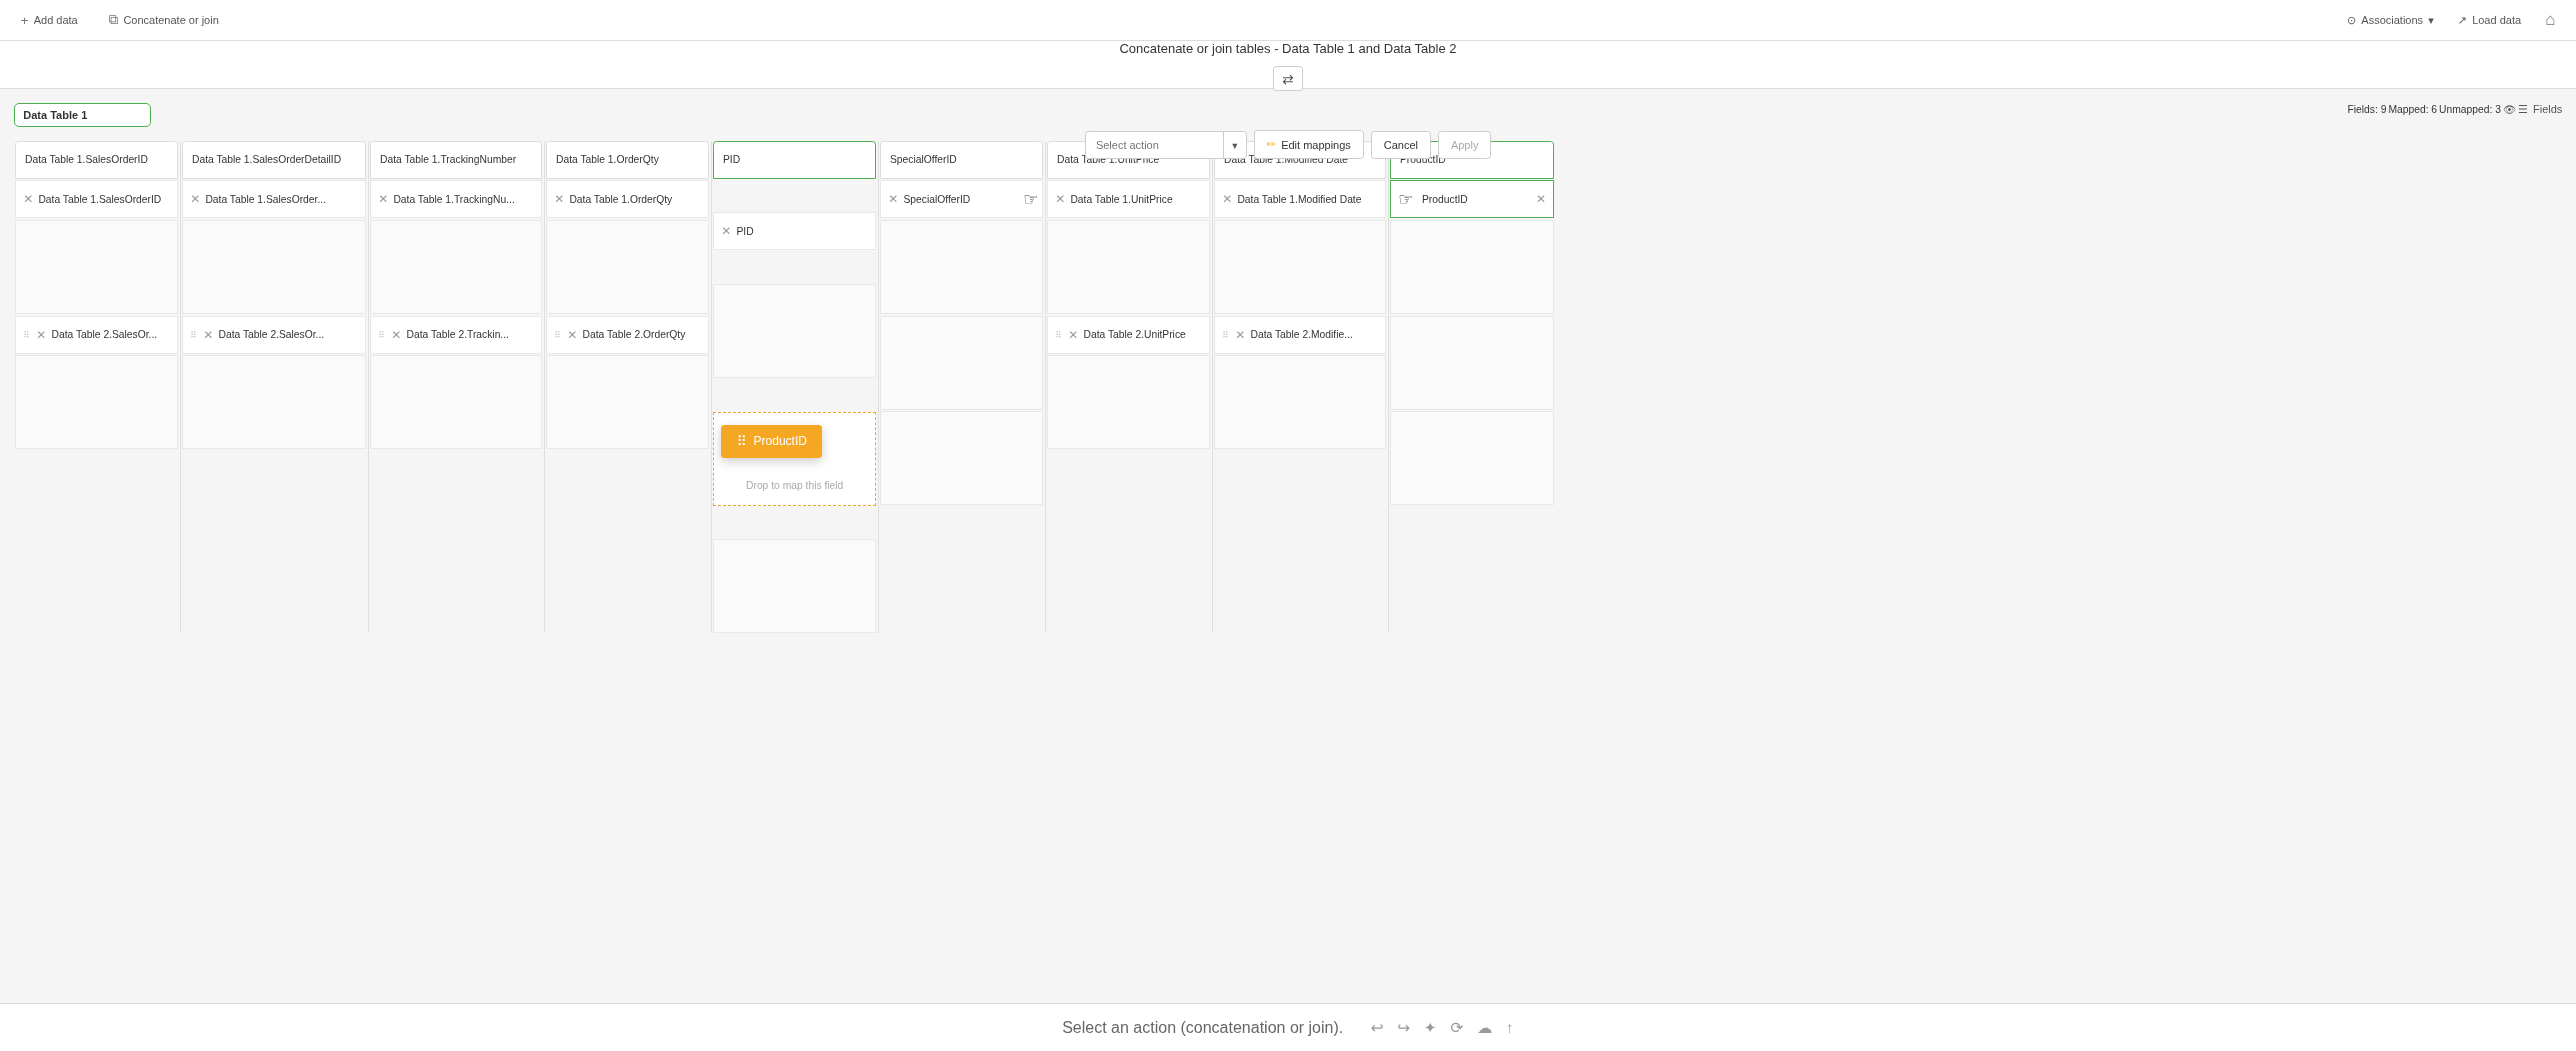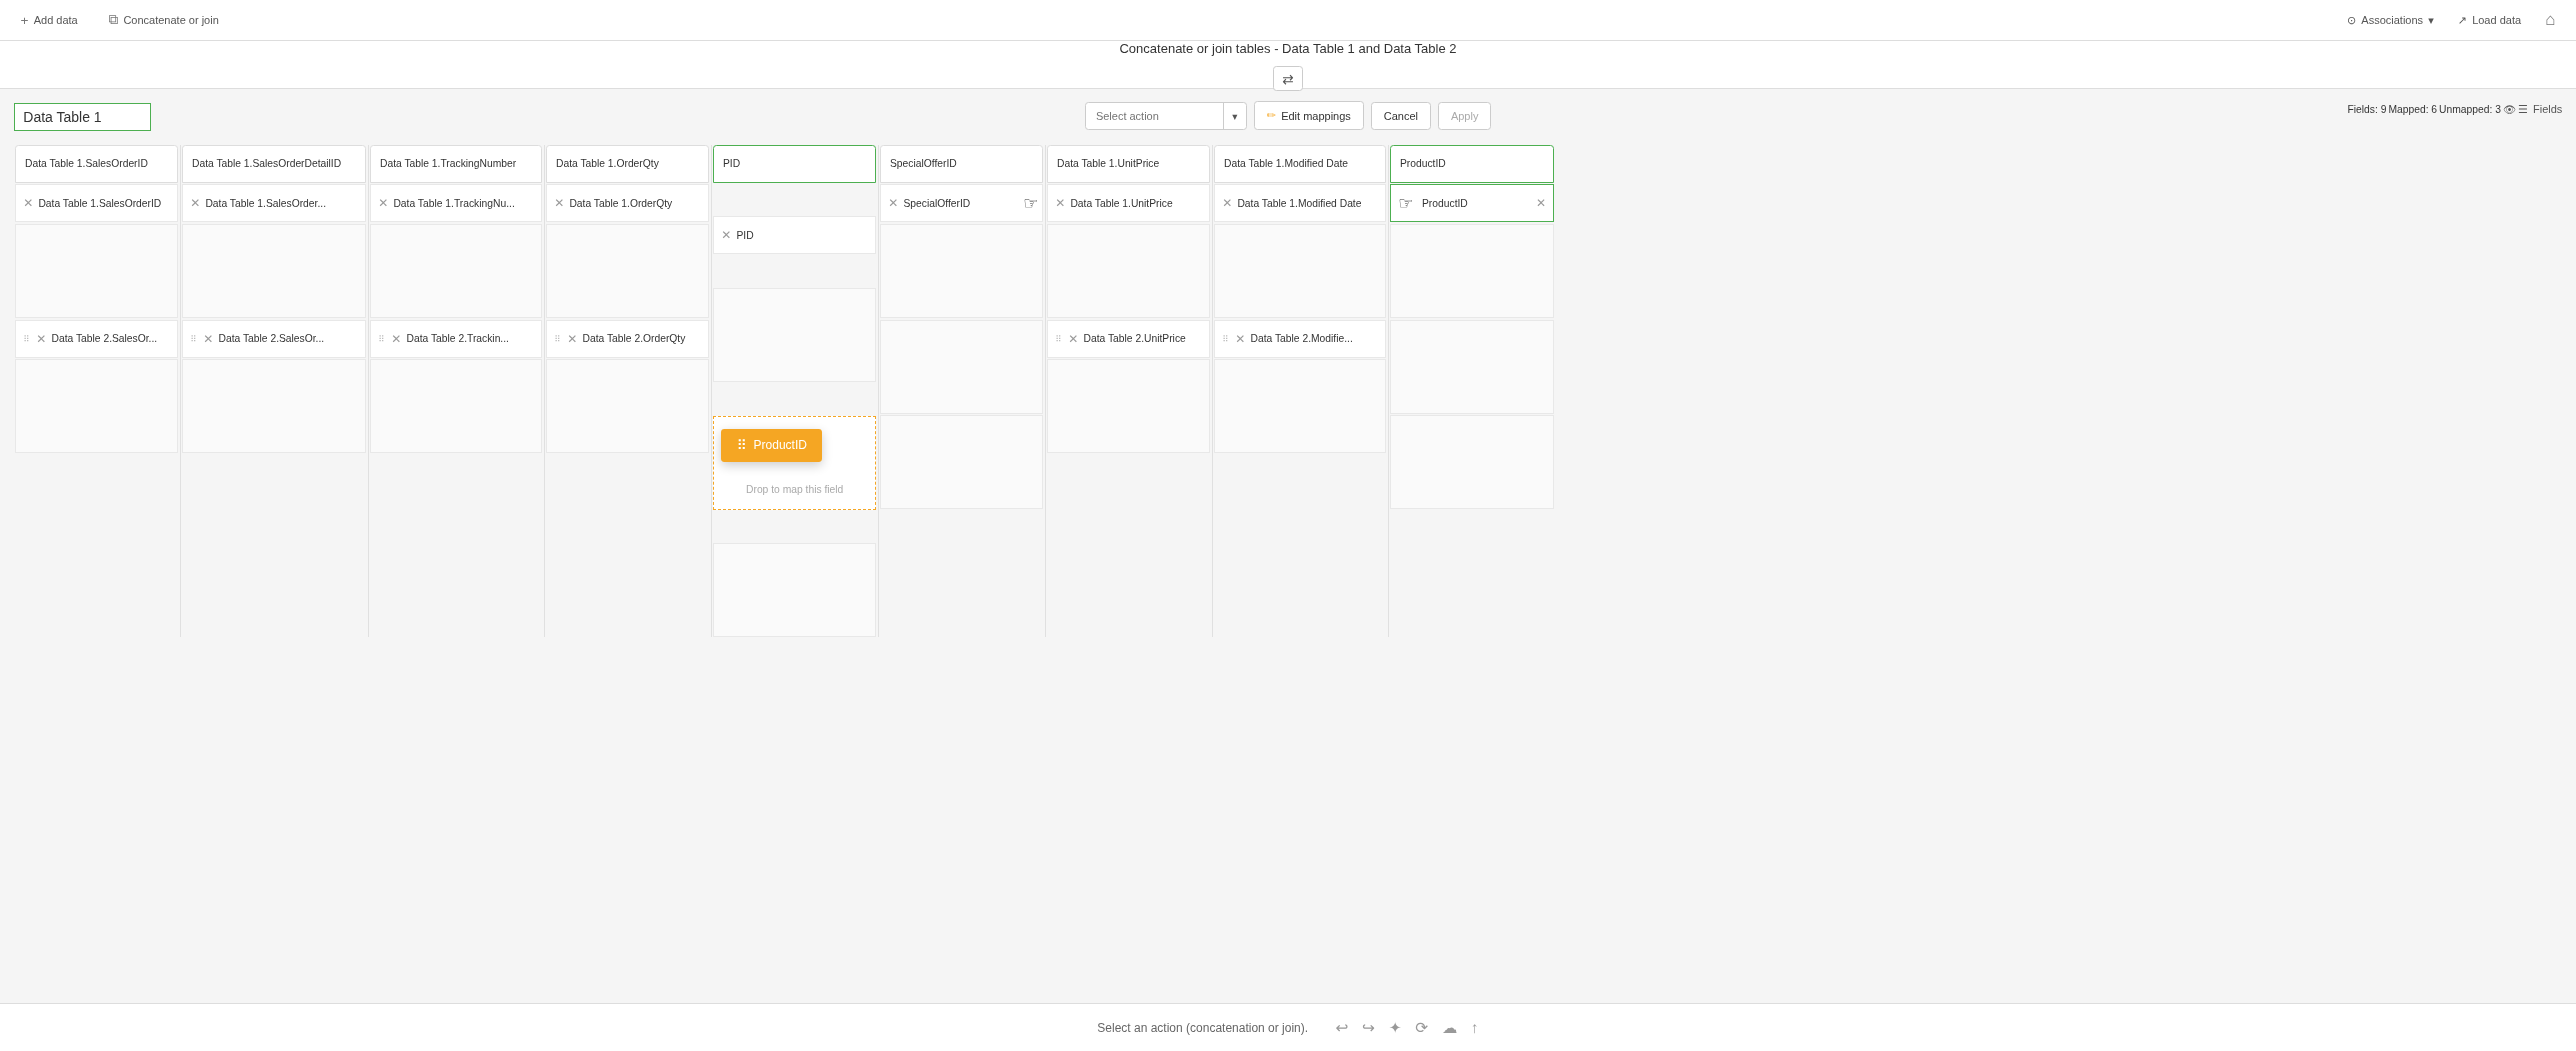--- a/index.html
+++ b/index.html
@@ -106,20 +106,21 @@
       border-radius: 3.4px;
       cursor: pointer;
       padding: 3.4px 8.6px;
       font-size: 13.7px;
       color: #555;
     }
     .action-bar-right {
       display: flex;
       align-items: center;
       gap: 6.9px;
+      margin-top: 29px;
     }
     .select-action-container {
       display: flex;
       align-items: center;
       border: 0.9px solid #ccc;
       border-radius: 3.4px;
       background: #fff;
       overflow: hidden;
     }
     .select-action-input {
@@ -183,27 +184,28 @@
       flex-direction: column;
       gap: 5.1px;
       margin-bottom: 10.3px;
     }
     .table-name-label {
       font-size: 10.3px;
       color: #555;
     }
     .table-name-input {
       border: 1.7px solid #4caf50;
-      border-radius: 0;
+      border-radius: 5px;
       padding: 5.1px 8.6px;
-      font-size: 14px;
+      font-size: 11px;
       color: #333;
       width: 137px;
       outline: none;
       background: #fff;
+      font-weight: bold;
     }
 
     
     .fields-summary {
       position: absolute;
       top: 13.7px;
       right: 13.7px;
       display: flex;
       align-items: center;
       gap: 2px;
@@ -335,21 +337,21 @@
       right: 0;
       height: 48px;
       background: #fff;
       border-top: 0.9px solid #ddd;
       display: flex;
       align-items: center;
       justify-content: center;
       gap: 27.4px;
     }
     .status-text {
-      font-size: 12px;
+      font-size: 16px;
       color: #666;
     }
     .bottom-icons {
       display: flex;
       gap: 13.7px;
     }
     .bottom-icon {
       font-size: 15.4px;
       color: #999;
       cursor: pointer;

